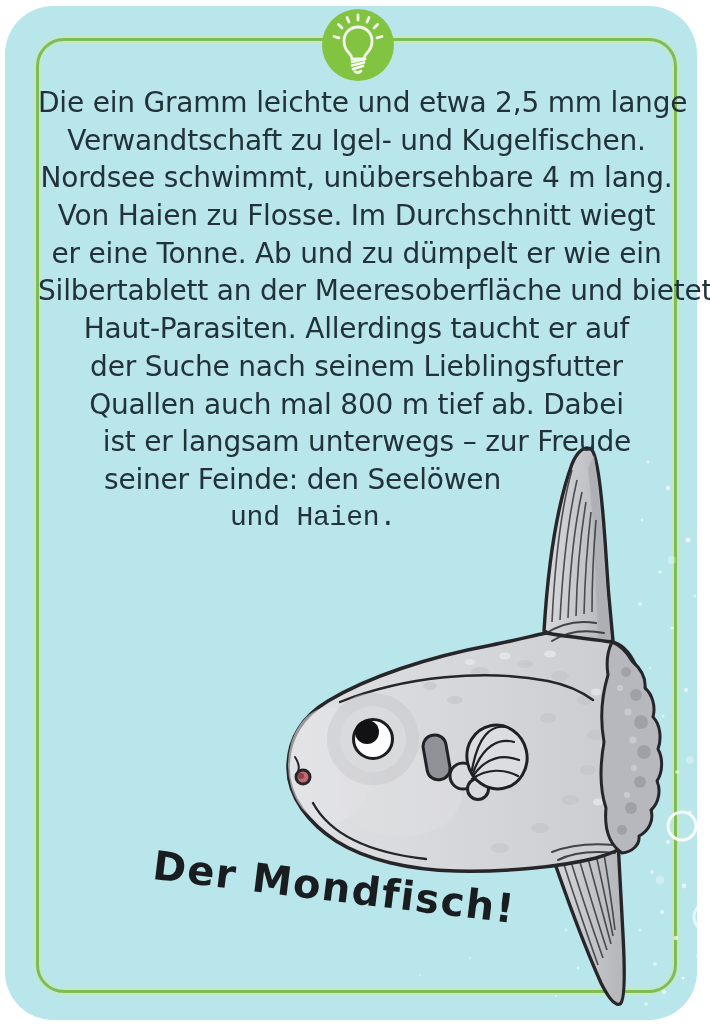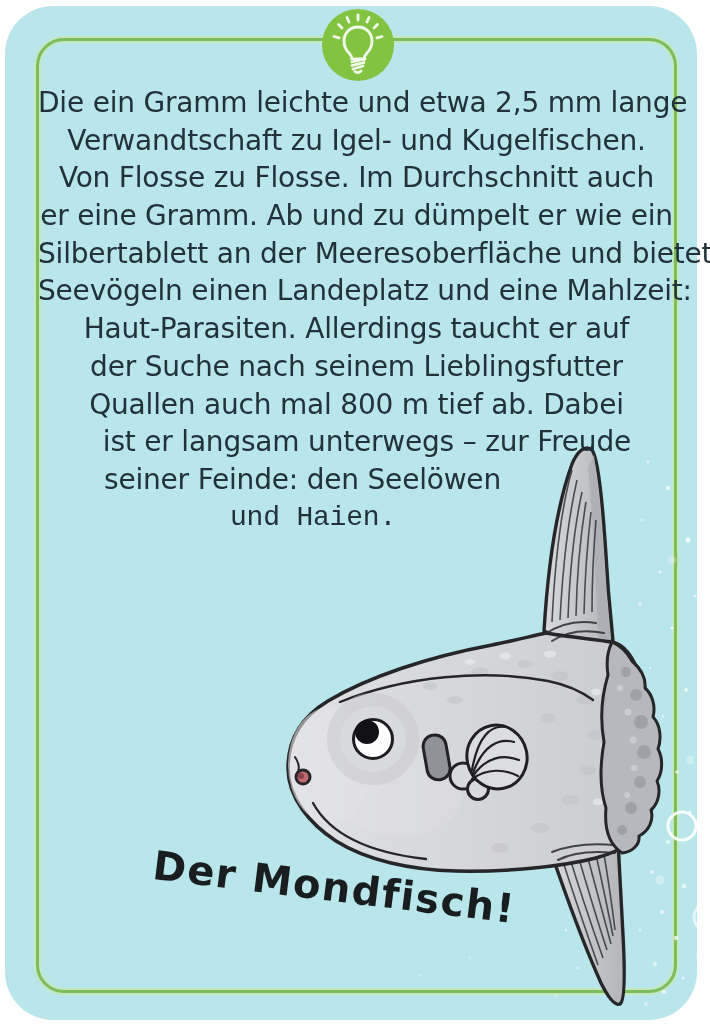--- a/index.html
+++ b/index.html
@@ -65,24 +65,24 @@
       <path d="M16.5,15.5 L20,19"></path>
       <path d="M60,27.5 L55,28.8"></path>
       <path d="M12,27.5 L17,28.8"></path>
     </g>
   </svg>
 </div>
 
 <div class="text-block">
   <div class="line">Die ein Gramm leichte und etwa 2,5 mm lange</div>
   <div class="line">Verwandtschaft zu Igel- und Kugelfischen.</div>
-  <div class="line">Von Flosse zu Flosse. Im Durchschnitt auch</div>
-  <div class="line">er eine Gramm. Ab und zu dümpelt er wie ein</div>
+  <div class="line">Nordsee schwimmt, unübersehbare 4 m lang.</div>
+  <div class="line">Von Haien zu Flosse. Im Durchschnitt wiegt</div>
+  <div class="line">er eine Tonne. Ab und zu dümpelt er wie ein</div>
   <div class="line">Silbertablett an der Meeresoberfläche und bietet</div>
-  <div class="line">Seevögeln einen Landeplatz und eine Mahlzeit:</div>
   <div class="line">Haut-Parasiten. Allerdings taucht er auf</div>
   <div class="line">der Suche nach seinem Lieblingsfutter</div>
   <div class="line">Quallen auch mal 800 m tief ab. Dabei</div>
   <div class="line">ist er langsam unterwegs – zur Freude</div>
   <div class="line">seiner Feinde: den Seelöwen</div>
   <div class="line">und Haien.</div>
 </div>
 
 <div class="fish">
 <svg width="440" height="594" viewBox="270 430 440 594">

